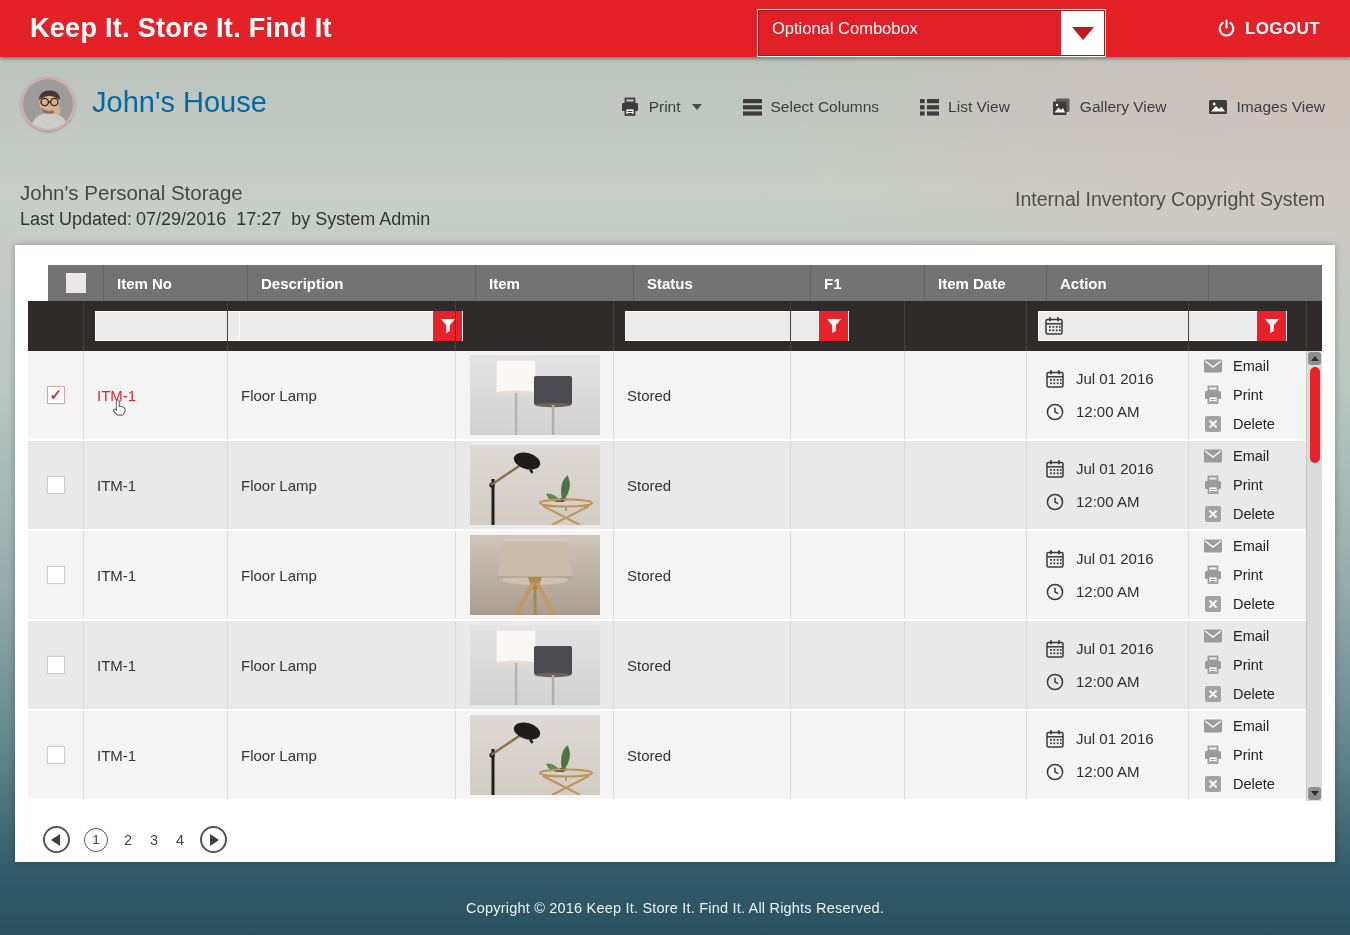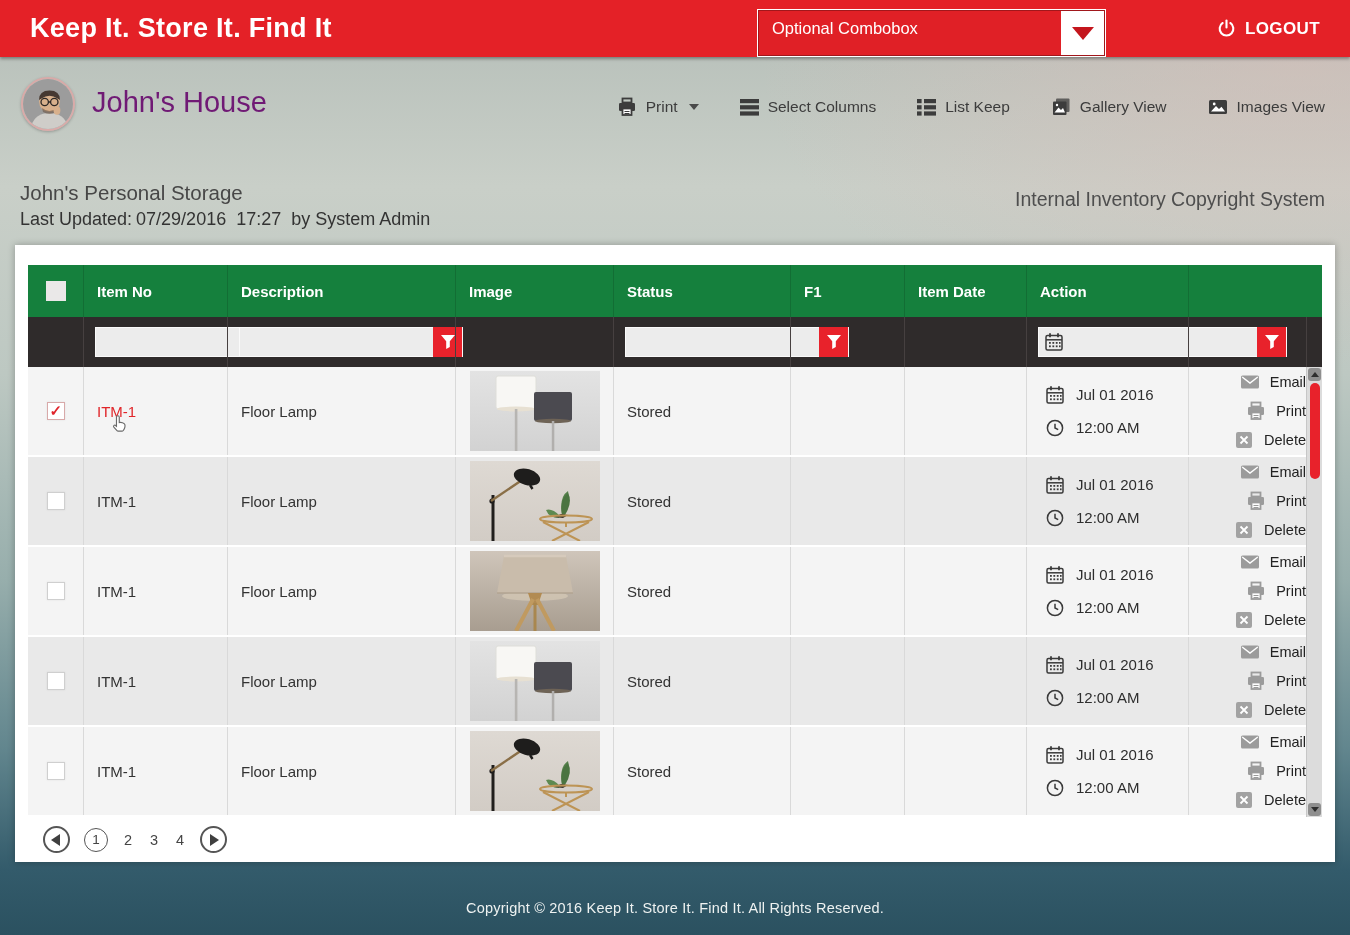--- a/index.html
+++ b/index.html
@@ -15,34 +15,34 @@
   .app-bar { position:absolute; top:0; left:0; width:1350px; height:57px; background:#e42127; box-shadow:0 2px 3px rgba(0,0,0,.35); z-index:30; }
   .brand { position:absolute; left:30px; top:0; line-height:57px; color:#fff; font-size:27px; font-weight:bold; letter-spacing:.3px; }
   .combobox { position:absolute; left:757px; top:9px; width:349px; height:48px; border:1px solid #fff; box-shadow:inset 0 0 0 1px rgba(0,0,0,.28); background:#e02026; cursor:pointer; }
   .combobox .cb-label { position:absolute; left:14px; top:0; line-height:37px; color:#fff; font-size:16.5px; }
   .combobox .cb-arrowbox { position:absolute; right:1px; top:1px; bottom:1px; width:43px; background:#fff; display:flex; align-items:center; justify-content:center; }
   .combobox .cb-tri { width:0; height:0; border-left:11px solid transparent; border-right:11px solid transparent; border-top:13px solid #c4161d; }
   .logout { position:absolute; right:30px; top:0; height:57px; display:flex; align-items:center; gap:9px; color:#fff; cursor:pointer; }
   .logout .lg-label { font-size:17px; font-weight:bold; letter-spacing:.4px; }
   
   .avatar { position:absolute; left:21px; top:77px; width:54px; height:54px; border-radius:50%; overflow:hidden; border:2px solid rgba(226,160,160,.75); box-shadow:0 1px 3px rgba(0,0,0,.25); }
-  .account-name { position:absolute; left:92px; top:86px; font-size:29px; color:#701a75; }
+  .account-name { position:absolute; left:92px; top:86px; font-size:29px; color:#0369a1; }
   .toolbar { position:absolute; right:25px; top:88px; height:38px; display:flex; align-items:center; gap:41px; color:#3c3c3c; font-size:15.5px; }
   .tb-item { display:flex; align-items:center; gap:9px; cursor:pointer; white-space:nowrap; }
   .caret-down { width:0; height:0; border-left:5.5px solid transparent; border-right:5.5px solid transparent; border-top:6.5px solid #4a4a4a; margin-left:2px; }
   
   .page-title { position:absolute; left:20px; top:181px; font-size:20.5px; color:#474747; }
   .last-updated { position:absolute; left:20px; top:209px; font-size:18px; color:#333; }
   .last-updated span { margin-right:10px; }
   .system-title { position:absolute; right:25px; top:188px; font-size:19.5px; color:#4e4e4e; }
   
   .card { position:absolute; left:15px; top:245px; width:1320px; height:617px; background:#fff; box-shadow:0 0 7px rgba(0,0,0,.28); }
   .tablewrap { position:absolute; left:13px; top:20px; width:1294px; }
   .grid { display:grid; grid-template-columns:55px 144px 228px 158px 177px 114px 122px 162px 118px 16px; }
-  .thead { height:52px; background:#15803d; }
+  .thead { height:36px; background:#737373;margin-left:20px; }
   .hcell { display:flex; align-items:center; padding-left:13px; color:#fff; font-size:15px; font-weight:600; cursor:pointer; }
   .hcell.center { justify-content:center; padding-left:0; }
   .hcell + .hcell { border-left:1px solid rgba(0,0,0,.14); }
   .hdr-checkbox { width:20px; height:20px; background:#eae8e8; }
   .tfilter { height:50px; background:#2f2b2b; }
   .fcell { display:flex; align-items:center; }
   .fcell + .fcell { border-left:1px solid #464040; }
   .filter-ctl { display:flex; align-items:center; height:30px; flex:1; margin:0 11px; border:1px solid #fafafa; background:#ececec; }
   .filter-ctl input { flex:1; min-width:0; height:100%; border:none; outline:none; background:#ececec; padding:0 6px; font-size:14px; font-family:"Liberation Sans",sans-serif; }
   .funnel-btn { width:29px; height:30px; background:#e8222b; display:flex; align-items:center; justify-content:center; flex:none; cursor:pointer; }
@@ -57,21 +57,21 @@
   .tcell + .tcell { border-left:1px solid #d9d9d9; }
   .tcell.nosep { border-left:none; }
   .cb { width:18px; height:18px; background:#fff; border:1px solid #cfcfcf; box-shadow:0 0 2px rgba(0,0,0,.08); position:relative; cursor:pointer; }
   .cb.checked { border-color:#d8a9a9; }
   .cb.checked::after { content:"✓"; position:absolute; left:2px; top:-1px; color:#e0242b; font-size:15px; font-weight:bold; }
   .item-link { cursor:pointer; }
   .trow:first-child .item-link { color:#e02529; }
   .hand-cursor { position:absolute; left:26px; top:47px; }
   .datecell { flex-direction:column; align-items:flex-start; justify-content:center; gap:13px; padding-left:18px; }
   .dateline { display:flex; align-items:center; gap:11px; color:#2e2e2e; font-size:15px; }
-  .actioncell { flex-direction:column; align-items:flex-end; justify-content:center; gap:9px; padding-left:14px; }
+  .actioncell { flex-direction:column; align-items:flex-start; justify-content:center; gap:9px; padding-left:14px; }
   .action-link { display:flex; align-items:center; gap:10px; font-size:14.5px; color:#222; cursor:pointer; }
   
   .vscroll { position:absolute; right:0; top:0; width:16px; height:100%; background:#dcdcdc; border-left:1px solid #c6c6c6; z-index:5; }
   .vs-btn { position:absolute; left:1px; width:13px; height:13px; background:#8f8f8f; border-radius:3px; display:flex; align-items:center; justify-content:center; cursor:pointer; }
   .vs-btn.up { top:1px; } .vs-btn.down { bottom:1px; }
   .vs-tri-up { width:0; height:0; border-left:4px solid transparent; border-right:4px solid transparent; border-bottom:5px solid #2e2e2e; }
   .vs-tri-down { width:0; height:0; border-left:4px solid transparent; border-right:4px solid transparent; border-top:5px solid #2e2e2e; }
   .vs-thumb { position:absolute; left:2.5px; top:16px; width:10px; height:96px; background:#e8222b; border-radius:5px; cursor:grab; }
   
   .pagination { position:absolute; left:28px; bottom:9px; display:flex; align-items:center; gap:14px; }
@@ -251,21 +251,21 @@
   <div class="tb-item">
     <svg width="19" height="20" viewBox="0 0 19 20" style="color:#3c3c3c">
         <use href="#ic-bars"></use>
       </svg>
     <span>Select Columns</span>
   </div>
   <div class="tb-item">
     <svg width="19" height="20" viewBox="0 0 19 20" style="color:#3c3c3c">
         <use href="#ic-listview"></use>
       </svg>
-    <span>List Keep</span>
+    <span>List View</span>
   </div>
   <div class="tb-item">
     <svg width="20" height="20" viewBox="0 0 20 20" style="color:#3c3c3c">
         <use href="#ic-gallery"></use>
       </svg>
     <span>Gallery View</span>
   </div>
   <div class="tb-item">
     <svg width="20" height="20" viewBox="0 0 20 20" style="color:#3c3c3c">
         <use href="#ic-image"></use>
@@ -282,21 +282,21 @@
 
 <div class="card">
   <div class="tablewrap">
 
     <div class="grid thead">
       <div class="hcell center">
           <div class="hdr-checkbox"></div>
         </div>
       <div class="hcell">Item No</div>
       <div class="hcell">Description</div>
-      <div class="hcell">Image</div>
+      <div class="hcell">Item</div>
       <div class="hcell">Status</div>
       <div class="hcell">F1</div>
       <div class="hcell">Item Date</div>
       <div class="hcell">Action</div>
       <div class="hcell"></div>
     </div>
 
     <div class="grid tfilter">
       <div class="fcell"></div>
       <div class="fcell">

